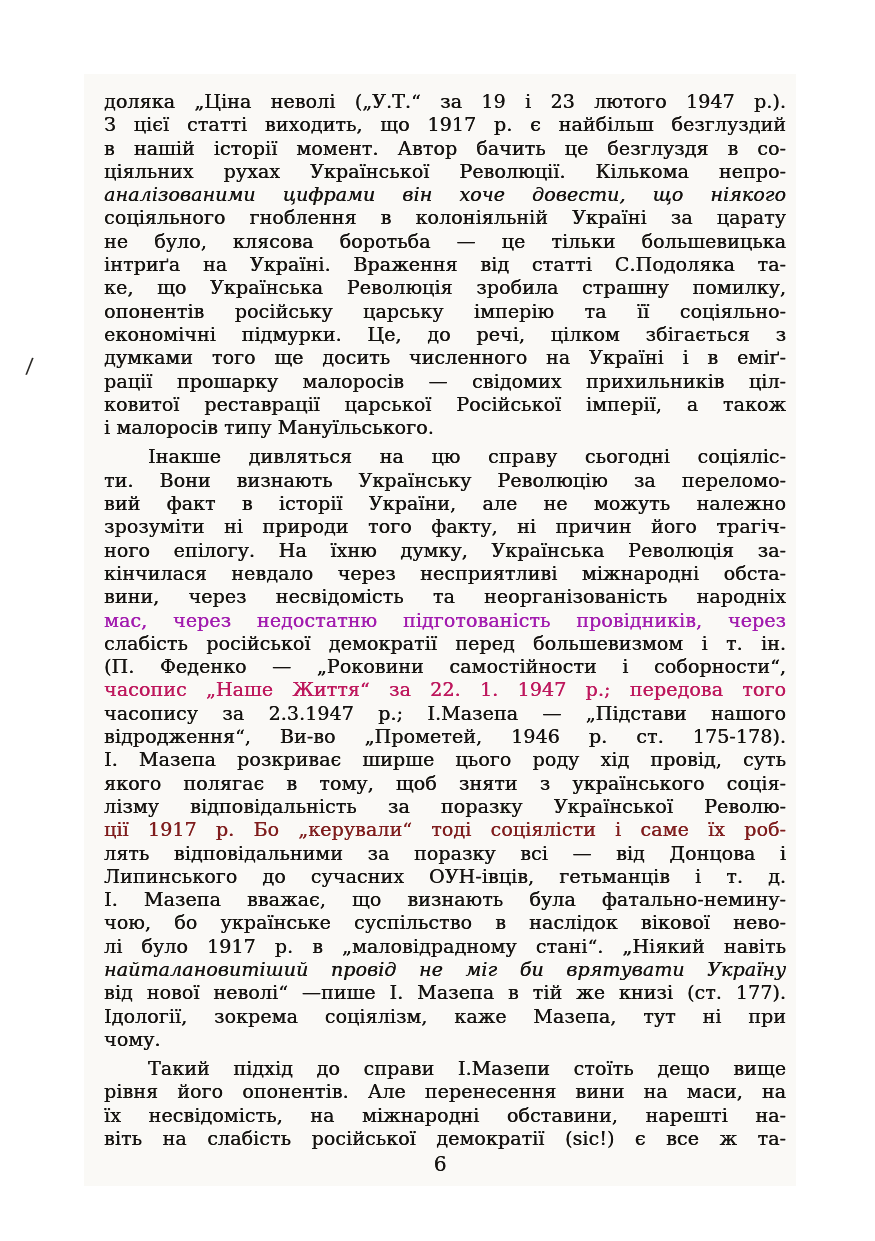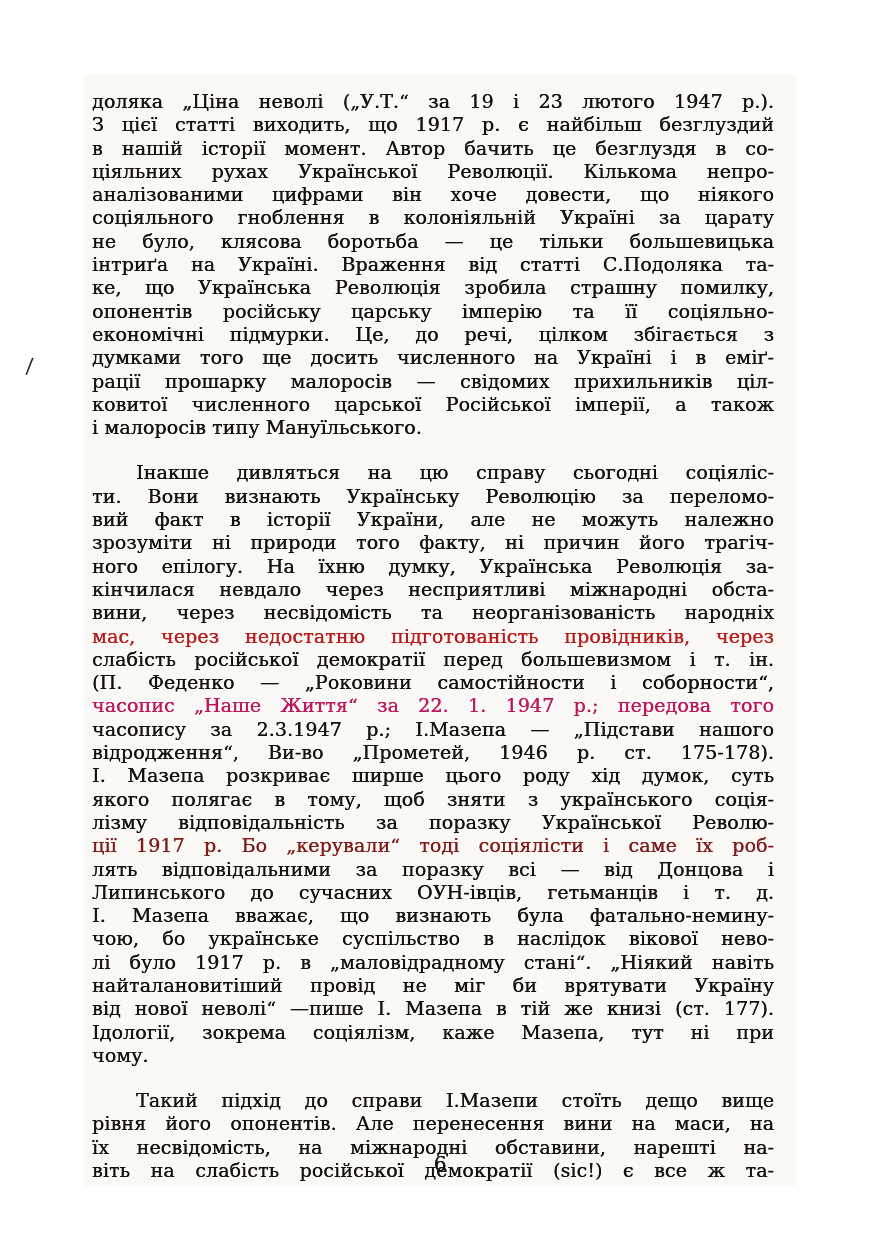--- a/index.html
+++ b/index.html
@@ -15,26 +15,26 @@
   .page {
     position: absolute;
     left: 84px;
     top: 74px;
     width: 712px;
     height: 1112px;
     background: #faf9f6;
   }
   .textblock {
     position: absolute;
-    left: 8px;
+    left: 20px;
     top: 16px;
     width: 682px;
   }
   .para { margin: 0; }
-  .para + .para { margin-top: 22px; }
+  .para + .para { margin-top: 6px; }
   .line {
     font-size: 19px;
     line-height: 23.3px;
     height: 23.3px;
     overflow: hidden;
     white-space: normal;
     color: #151310;
     text-align: justify;
     text-align-last: justify;
     text-shadow: 0.35px 0 0 currentColor;
@@ -66,56 +66,56 @@
 
 <div class="canvas">
   <div class="page" style="background: rgb(250, 249, 246);">
     <span class="margin-mark">/</span>
     <div class="textblock" id="textblock">
         <div class="para">
           <div class="line" style="color: rgb(21, 19, 16);">доляка „Ціна неволі („У.Т.“ за 19 і 23 лютого 1947 р.).</div>
           <div class="line" style="color: rgb(21, 19, 16);">З цієї статті виходить, що 1917 р. є найбільш безглуздий</div>
           <div class="line" style="color: rgb(21, 19, 16);">в нашій історії момент. Автор бачить це безглуздя в со-</div>
           <div class="line" style="color: rgb(21, 19, 16);">ціяльних рухах Української Революції. Кількома непро-</div>
-          <div class="line" style="color: rgb(21, 19, 16);">аналізованими цифрами він хоче довести, що ніякого</div>
+          <div class="line" style="color: rgb(21, 19, 16); font-style: italic;">аналізованими цифрами він хоче довести, що ніякого</div>
           <div class="line" style="color: rgb(21, 19, 16);">соціяльного гноблення в колоніяльній Україні за царату</div>
           <div class="line" style="color: rgb(21, 19, 16);">не було, клясова боротьба — це тільки большевицька</div>
           <div class="line" style="color: rgb(21, 19, 16);">інтриґа на Україні. Враження від статті С.Подоляка та-</div>
           <div class="line" style="color: rgb(21, 19, 16);">ке, що Українська Революція зробила страшну помилку,</div>
           <div class="line" style="color: rgb(21, 19, 16);">опонентів російську царську імперію та її соціяльно-</div>
           <div class="line" style="color: rgb(21, 19, 16);">економічні підмурки. Це, до речі, цілком збігається з</div>
           <div class="line" style="color: rgb(21, 19, 16);">думками того ще досить численного на Україні і в еміґ-</div>
           <div class="line" style="color: rgb(21, 19, 16);">рації прошарку малоросів — свідомих прихильників ціл-</div>
-          <div class="line" style="color: rgb(21, 19, 16);">ковитої численного царської Російської імперії, а також</div>
+          <div class="line" style="color: rgb(21, 19, 16);">ковитої реставрації царської Російської імперії, а також</div>
           <div class="line nojust" style="color: rgb(21, 19, 16);">і малоросів типу Мануїльського.</div>
         </div>
         <div class="para">
           <div class="line indent" style="color: rgb(21, 19, 16);">Інакше дивляться на цю справу сьогодні соціяліс-</div>
           <div class="line" style="color: rgb(21, 19, 16);">ти. Вони визнають Українську Революцію за переломо-</div>
           <div class="line" style="color: rgb(21, 19, 16);">вий факт в історії України, але не можуть належно</div>
           <div class="line" style="color: rgb(21, 19, 16);">зрозуміти ні природи того факту, ні причин його трагіч-</div>
           <div class="line" style="color: rgb(21, 19, 16);">ного епілогу. На їхню думку, Українська Революція за-</div>
           <div class="line" style="color: rgb(21, 19, 16);">кінчилася невдало через несприятливі міжнародні обста-</div>
           <div class="line" style="color: rgb(21, 19, 16);">вини, через несвідомість та неорганізованість народніх</div>
-          <div class="line" style="color: #b91c1c;">мас, через недостатню підготованість провідників, через</div>
+          <div class="line" style="color: #a21caf;">мас, через недостатню підготованість провідників, через</div>
           <div class="line" style="color: rgb(21, 19, 16);">слабість російської демократії перед большевизмом і т. ін.</div>
           <div class="line" style="color: rgb(21, 19, 16);">(П. Феденко — „Роковини самостійности і соборности“,</div>
           <div class="line" style="color: #be185d;">часопис „Наше Життя“ за 22. 1. 1947 р.; передова того</div>
           <div class="line" style="color: rgb(21, 19, 16);">часопису за 2.3.1947 р.; І.Мазепа — „Підстави нашого</div>
           <div class="line" style="color: rgb(21, 19, 16);">відродження“, Ви-во „Прометей, 1946 р. ст. 175-178).</div>
-          <div class="line" style="color: rgb(21, 19, 16);">І. Мазепа розкриває ширше цього роду хід думок, суть</div>
+          <div class="line" style="color: rgb(21, 19, 16);">І. Мазепа розкриває ширше цього роду хід провід, суть</div>
           <div class="line" style="color: rgb(21, 19, 16);">якого полягає в тому, щоб зняти з українського соція-</div>
           <div class="line" style="color: rgb(21, 19, 16);">лізму відповідальність за поразку Української Револю-</div>
           <div class="line" style="color: #7f1d1d;">ції 1917 р. Бо „керували“ тоді соціялісти і саме їх роб-</div>
           <div class="line" style="color: rgb(21, 19, 16);">лять відповідальними за поразку всі — від Донцова і</div>
           <div class="line" style="color: rgb(21, 19, 16);">Липинського до сучасних ОУН-івців, гетьманців і т. д.</div>
           <div class="line" style="color: rgb(21, 19, 16);">І. Мазепа вважає, що визнають була фатально-немину-</div>
           <div class="line" style="color: rgb(21, 19, 16);">чою, бо українське суспільство в наслідок вікової нево-</div>
           <div class="line" style="color: rgb(21, 19, 16);">лі було 1917 р. в „маловідрадному стані“. „Ніякий навіть</div>
-          <div class="line" style="color: rgb(21, 19, 16);">найталановитіший провід не міг би врятувати Україну</div>
+          <div class="line" style="color: rgb(21, 19, 16); font-style: italic;">найталановитіший провід не міг би врятувати Україну</div>
           <div class="line" style="color: rgb(21, 19, 16);">від нової неволі“ —пише І. Мазепа в тій же книзі (ст. 177).</div>
           <div class="line" style="color: rgb(21, 19, 16);">Ідології, зокрема соціялізм, каже Мазепа, тут ні при</div>
           <div class="line nojust" style="color: rgb(21, 19, 16);">чому.</div>
         </div>
         <div class="para">
           <div class="line indent" style="color: rgb(21, 19, 16);">Такий підхід до справи І.Мазепи стоїть дещо вище</div>
           <div class="line" style="color: rgb(21, 19, 16);">рівня його опонентів. Але перенесення вини на маси, на</div>
           <div class="line" style="color: rgb(21, 19, 16);">їх несвідомість, на міжнародні обставини, нарешті на-</div>
           <div class="line" style="color: rgb(21, 19, 16);">віть на слабість російської демократії (sic!) є все ж та-</div>
         </div>

